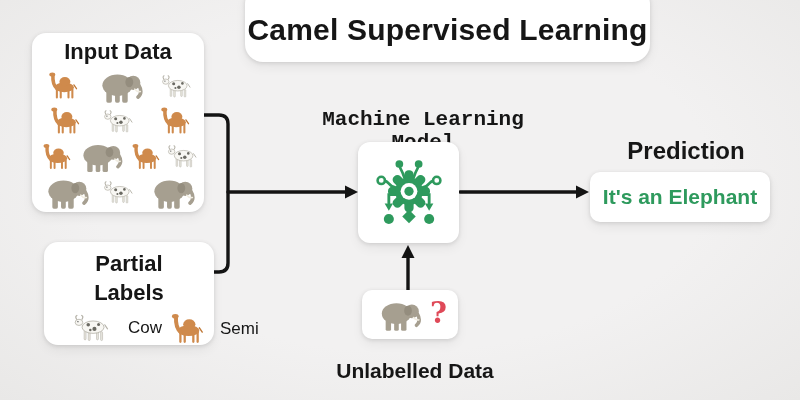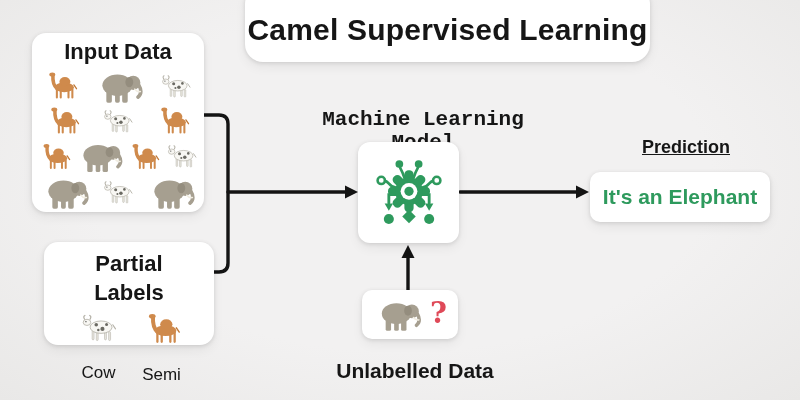--- a/index.html
+++ b/index.html
@@ -25,33 +25,33 @@
   .box-title{font-size:22px; font-weight:700; text-align:center; line-height:1.3;}
   .animal-grid{display:flex; flex-direction:column; justify-content:space-between; height:140px; margin-top:2px;}
   .animal-row{display:flex; justify-content:space-around; align-items:center; height:34px;}
   .animal{display:block;}
   .in-grid.a-camel{width:42px;height:31px}
   .in-grid.a-elephant{width:52px;height:38px}
   .in-grid.a-cow{width:40px;height:28px}
   
   .partial-box{left:44px; top:242px; width:170px; height:103px; z-index:2; padding:8px 22px 4px;}
   .pl-items{display:flex; justify-content:space-around; align-items:flex-start; margin-top:4px;}
-  .pl-item{display:flex; flex-direction:column; align-items:center; gap:19px;}
+  .pl-item{display:flex; flex-direction:row; align-items:center; gap:12px;}
   .pl-text{font-size:17px; font-weight:400;}
   .in-partial.a-cow{width:50px;height:33px}
   .in-partial.a-camel{width:46px;height:35px}
   
   .ml-label{position:absolute; left:288px; top:108px; width:270px; text-align:center;
     font-size:21px; font-weight:700; z-index:2;font-family:Liberation Mono, monospace;}
   .ml-box{left:358px; top:142px; width:101px; height:101px; border-radius:12px;
     display:flex; align-items:center; justify-content:center; z-index:2;}
   .ml-icon{width:84px; height:88px; color:var(--green,#2e9a5d);}
   
   .pred-label{position:absolute; left:596px; top:137px; width:180px; text-align:center;
-    font-size:18px; font-weight:700; z-index:2;text-decoration:underline;}
+    font-size:24px; font-weight:700; z-index:2;}
   .pred-box{left:590px; top:172px; width:180px; height:50px; border-radius:10px;
     display:flex; align-items:center; justify-content:center; z-index:2;}
   .pred-text{font-size:21px; font-weight:700; color:var(--green,#2e9a5d);text-align:right;}
   
   .unl-box{left:362px; top:290px; width:96px; height:49px; border-radius:10px;
     display:flex; align-items:center; justify-content:center; gap:7px; z-index:2;}
   .in-unl.a-elephant{width:50px;height:37px}
   .qmark{font-family:"DejaVu Serif", serif; font-size:29px; font-weight:700;
     color:var(--red,#df4958); line-height:1; transform:translateY(-1px);}
   .unl-label{position:absolute; left:315px; top:347px; width:200px; text-align:center;

